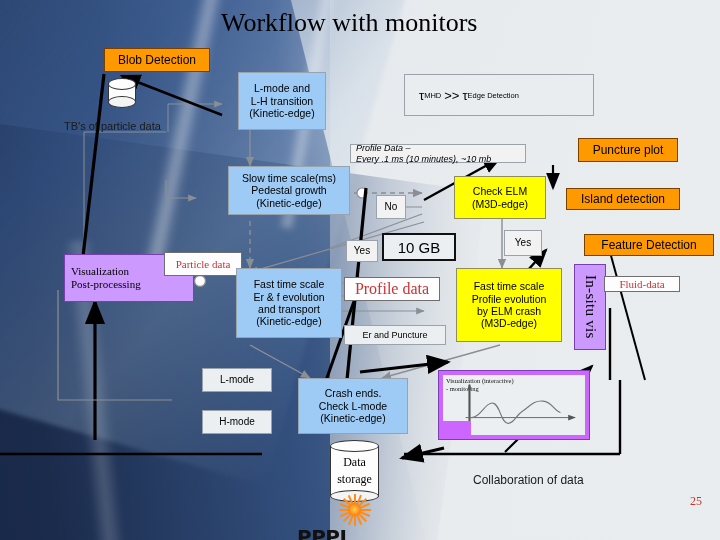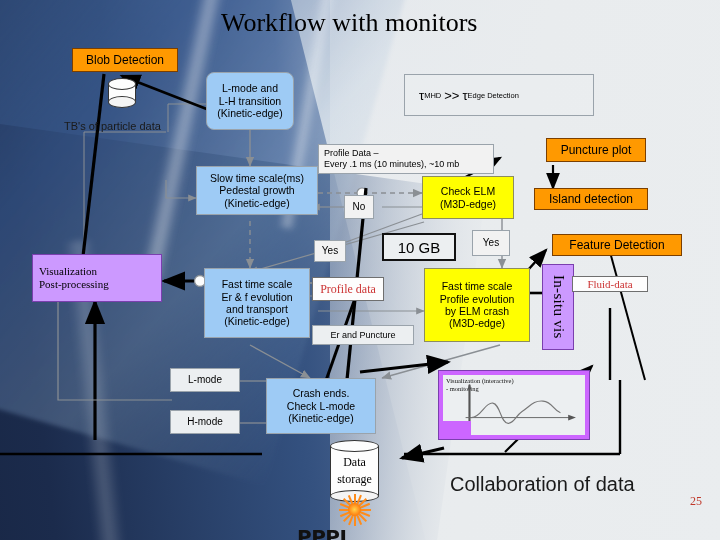--- a/index.html
+++ b/index.html
@@ -56,20 +56,21 @@
   
   .node {
     position: absolute;
     box-sizing: border-box;
     display: flex;
     align-items: center;
     justify-content: center;
     text-align: center;
     line-height: 1.18;
     white-space: pre-line;
+    margin-left: 32px;
   }
   .n-blue {
     background: #9ecbf5;
     border: 1px solid #9aa3ab;
     color: #000;
     font-size: 10.5px;
   }
   .n-yellow {
     background: #ffff00;
     border: 1px solid #8d8d5e;
@@ -337,37 +338,37 @@
   <div class="node n-orange" style="left:72px; top:48px; width:106px; height:24px;">Blob Detection</div>
 
   <div class="cyl" style="left:108px; top:78px; width:28px; height:30px;">
     <div class="body"></div>
     <div class="bot"></div>
     <div class="top"></div>
   </div>
 
   <div class="label-plain" style="left:64px; top:120px;">TB's of particle data</div>
 
-  <div class="node n-blue" style="left:206px; top:72px; width:88px; height:58px;border-radius:8px;">L-mode and
+  <div class="node n-blue" style="left:206px; top:72px; width:88px; height:58px;">L-mode and
 L-H transition
 (Kinetic-edge)</div>
 
   <div class="formula-box" style="left:404px; top:74px; width:190px; height:42px;">
     <span>τ</span>
       <sub>MHD</sub>
     <span style="margin:0 3px;">&gt;&gt;</span>
     <span>τ</span>
       <sub>Edge Detection</sub>
   </div>
 
   <div class="node n-blue" style="left:196px; top:166px; width:122px; height:49px;">Slow time scale(ms)
 Pedestal growth
 (Kinetic-edge)</div>
 
-  <div class="node n-white" style="left:318px; top:144px; width:176px; height:30px; justify-content:flex-start; text-align:left; padding-left:5px;">Profile Data –
+  <div class="node n-white" style="left:318px; top:144px; width:176px; height:19px; justify-content:flex-start; text-align:left; padding-left:5px;font-style:italic;">Profile Data –
 Every .1 ms (10 minutes), ~10 mb</div>
 
   <div class="node n-yellow" style="left:422px; top:176px; width:92px; height:43px;">Check ELM
 (M3D-edge)</div>
 
   <div class="node n-white" style="left:344px; top:195px; width:30px; height:24px; font-size:10px;">No</div>
 
   <div class="node n-white" style="left:314px; top:240px; width:32px; height:22px; font-size:10px;">Yes</div>
 
   <div class="node n-white" style="left:472px; top:230px; width:38px; height:26px; font-size:10px;">Yes</div>
@@ -376,27 +377,28 @@
 
   <div class="node n-orange" style="left:546px; top:138px; width:100px; height:24px;">Puncture plot</div>
 
   <div class="node n-orange" style="left:534px; top:188px; width:114px; height:22px;">Island detection</div>
 
   <div class="node n-purple" style="left:32px; top:254px; width:130px; height:48px; text-align:left; justify-content:flex-start; padding-left:6px;">Visualization
 Post-processing</div>
 
   <div class="node n-orange" style="left:552px; top:234px; width:130px; height:22px;">Feature Detection</div>
 
+  <div class="node n-redtext" style="left:132px; top:252px; width:78px; height:24px;">Particle data</div>
 
   <div class="node n-blue" style="left:204px; top:268px; width:106px; height:70px;">Fast time scale
 Er &amp; f evolution
 and transport
 (Kinetic-edge)</div>
 
-  <div class="node n-redtext" style="left:312px; top:277px; width:72px; height:24px; font-size:12px;">Profile data</div>
+  <div class="node n-redtext" style="left:312px; top:277px; width:96px; height:24px; font-size:16px;">Profile data</div>
 
   <div class="node n-plain" style="left:312px; top:325px; width:102px; height:20px; font-size:9px;">Er and Puncture</div>
 
   <div class="node n-yellow" style="left:424px; top:268px; width:106px; height:74px;">Fast time scale
 Profile evolution
 by ELM crash
 (M3D-edge)</div>
 
   <div class="node n-purple" style="left:542px; top:264px; width:32px; height:86px; padding:0;">
     <span class="vert-text">In-situ vis</span>
@@ -428,21 +430,21 @@
   </div>
 
   <div class="cyl" style="left:330px; top:440px; width:49px; height:62px;">
     <div class="body"></div>
     <div class="bot"></div>
     <div class="top"></div>
     <div class="caption">Data
 storage</div>
   </div>
 
-  <div class="label-plain" style="left:450px; top:473px; font-size:20px;">Collaboration of data</div>
+  <div class="label-plain" style="left:473px; top:473px; font-size:12px;">Collaboration of data</div>
 
   <div class="pppl" style="left:296px; top:492px;">
     <div class="burst">
       <div class="ray" style="transform:rotate(0deg);"></div>
       <div class="ray" style="transform:rotate(22deg);"></div>
       <div class="ray" style="transform:rotate(45deg);"></div>
       <div class="ray" style="transform:rotate(67deg);"></div>
       <div class="ray" style="transform:rotate(90deg);"></div>
       <div class="ray" style="transform:rotate(112deg);"></div>
       <div class="ray" style="transform:rotate(135deg);"></div>

